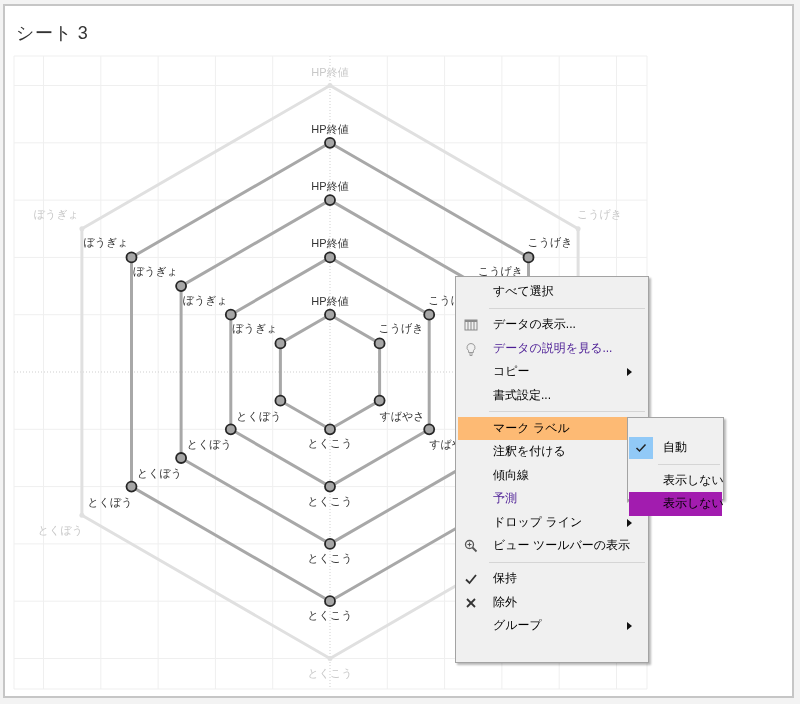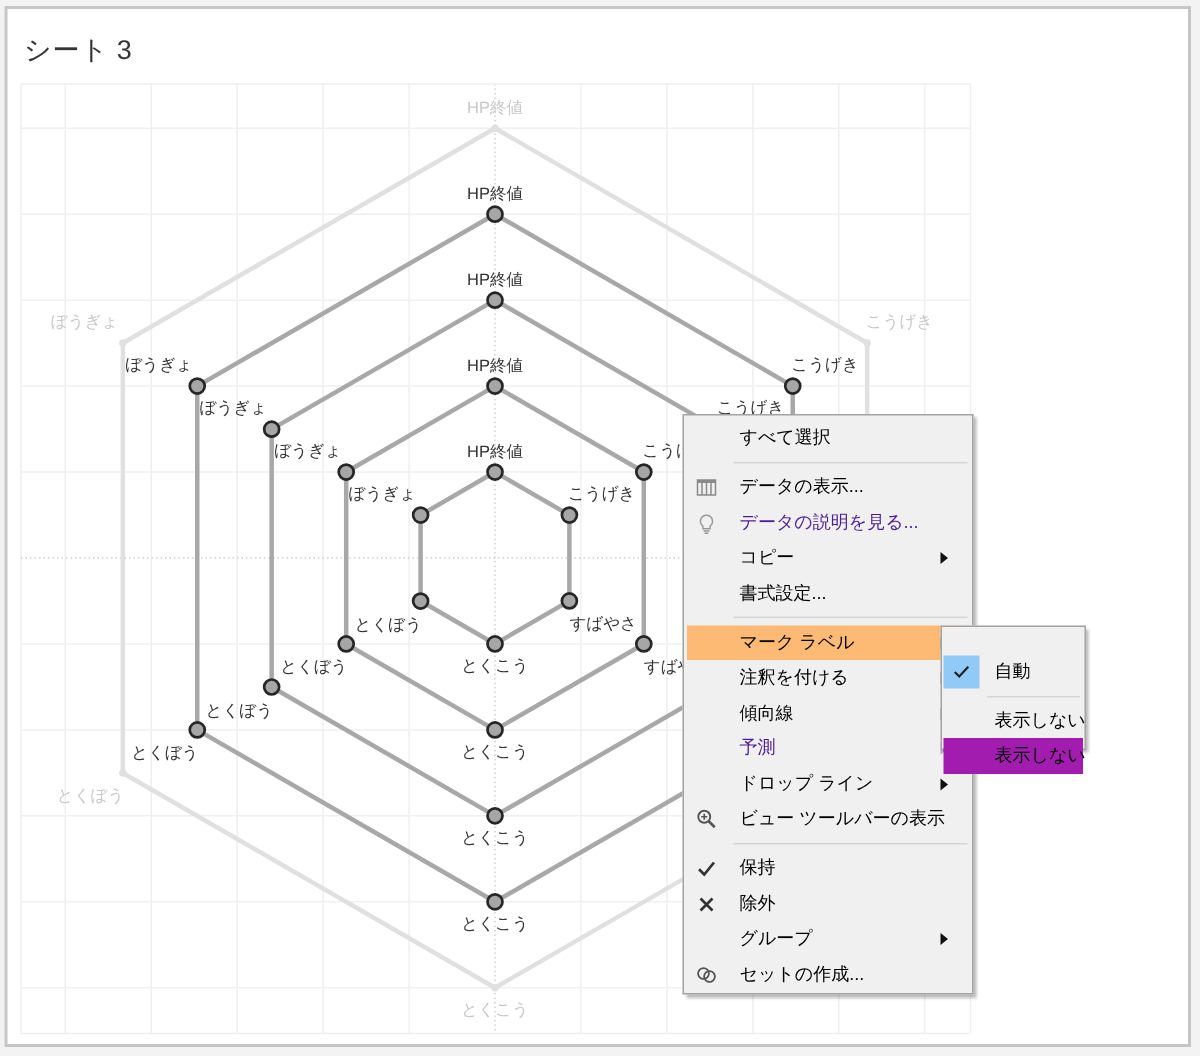--- a/index.html
+++ b/index.html
@@ -238,29 +238,20 @@
           <line x1="4" y1="4" x2="12" y2="12" stroke="#333" stroke-width="1.8"></line>
           <line x1="12" y1="4" x2="4" y2="12" stroke="#333" stroke-width="1.8"></line>
         </svg>
     </span>
     <span class="mi-label">除外</span>
   </div>
   <div class="mi">
     <span class="mi-label">グループ</span>
     <span class="mi-arrow"></span>
   </div>
-  <div class="mi">
-    <span class="mi-icon">
-      <svg viewBox="0 0 16 16">
-          <circle cx="6" cy="7" r="3.6" fill="none" stroke="#555" stroke-width="1.2"></circle>
-          <circle cx="10" cy="9" r="3.6" fill="none" stroke="#555" stroke-width="1.2"></circle>
-        </svg>
-    </span>
-    <span class="mi-label">セットの作成...</span>
-  </div>
 </div>
 
 <div class="submenu">
   <div class="si">
     <span class="si-check">
       <svg viewBox="0 0 12 12">
           <polyline points="1.5,6 4.5,9 10.5,2.5" fill="none" stroke="#222" stroke-width="1.5"></polyline>
         </svg>
     </span>
     <span class="si-label">自動</span>

